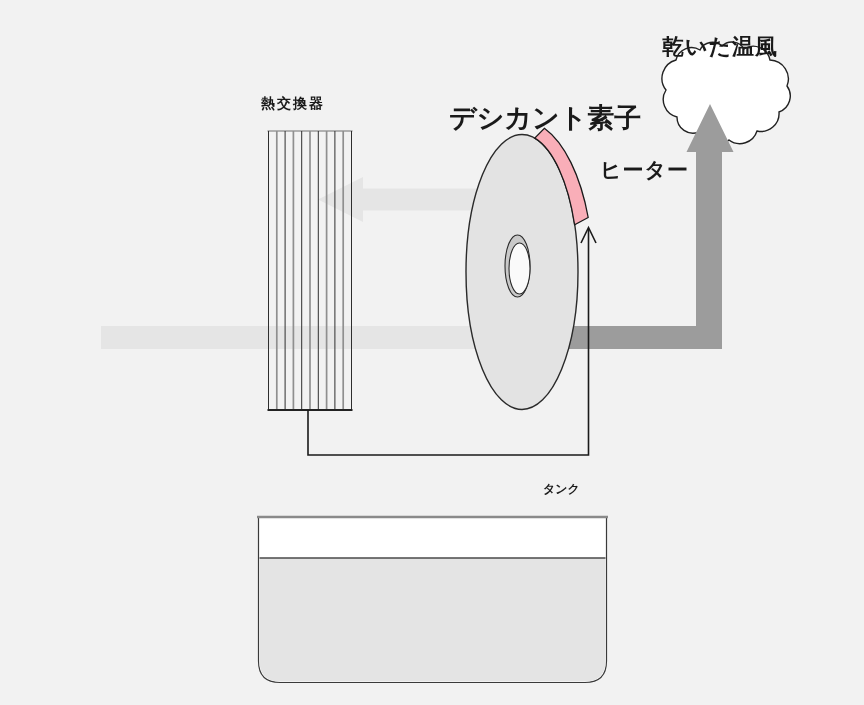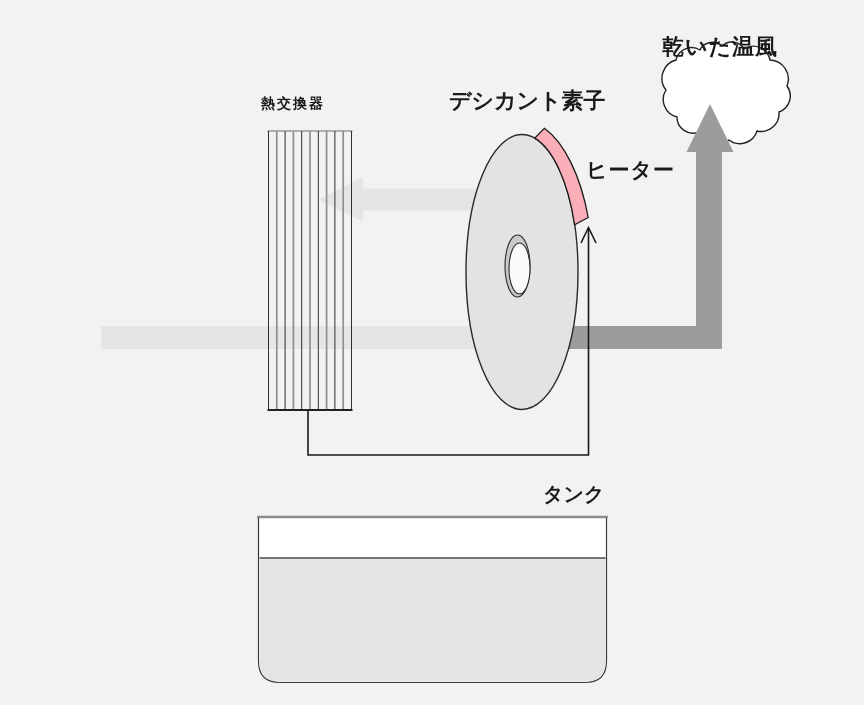--- a/index.html
+++ b/index.html
@@ -29,23 +29,23 @@
   .canvas svg{position:absolute;left:0;top:0;}
   .label{
     position:absolute;
     color:var(--text);
     font-weight:600;
     white-space:nowrap;
     line-height:1.2;
   }
   .lbl-dry-air{left:662px;top:7px;font-size:22px;letter-spacing:1px;margin-top:27px;}
   .lbl-hx{left:261px;top:95px;font-size:14px;letter-spacing:2px;}
-  .lbl-desiccant{left:449px;top:88px;font-size:22px;}
-  .lbl-heater{left:586px;top:157px;font-size:21px;letter-spacing:1px;}
-  .lbl-tank{left:543px;top:482px;font-size:20px;}
+  .lbl-desiccant{left:449px;top:102px;font-size:27px;}
+  .lbl-heater{left:600px;top:157px;font-size:21px;letter-spacing:1px;}
+  .lbl-tank{left:543px;top:482px;font-size:12px;}
 
   .flow-light{fill:var(--flow-light);}
   .flow-dark{fill:var(--flow-dark);}
   .cloud{fill:var(--cloud-fill);stroke:#222;stroke-width:1.4;}
   .hx-border-top{stroke:#9a9a9a;stroke-width:1.6;}
   .hx-border-bottom{stroke:#222;stroke-width:2;}
   .s-dark{stroke:#2e2e2e;stroke-width:1;}
   .s-gray{stroke:#8f8f8f;stroke-width:1.7;}
   .connector{fill:none;stroke:#1a1a1a;stroke-width:1.6;}
   .disk{fill:var(--disk-fill);stroke:var(--outline-dark);stroke-width:1.4;}

